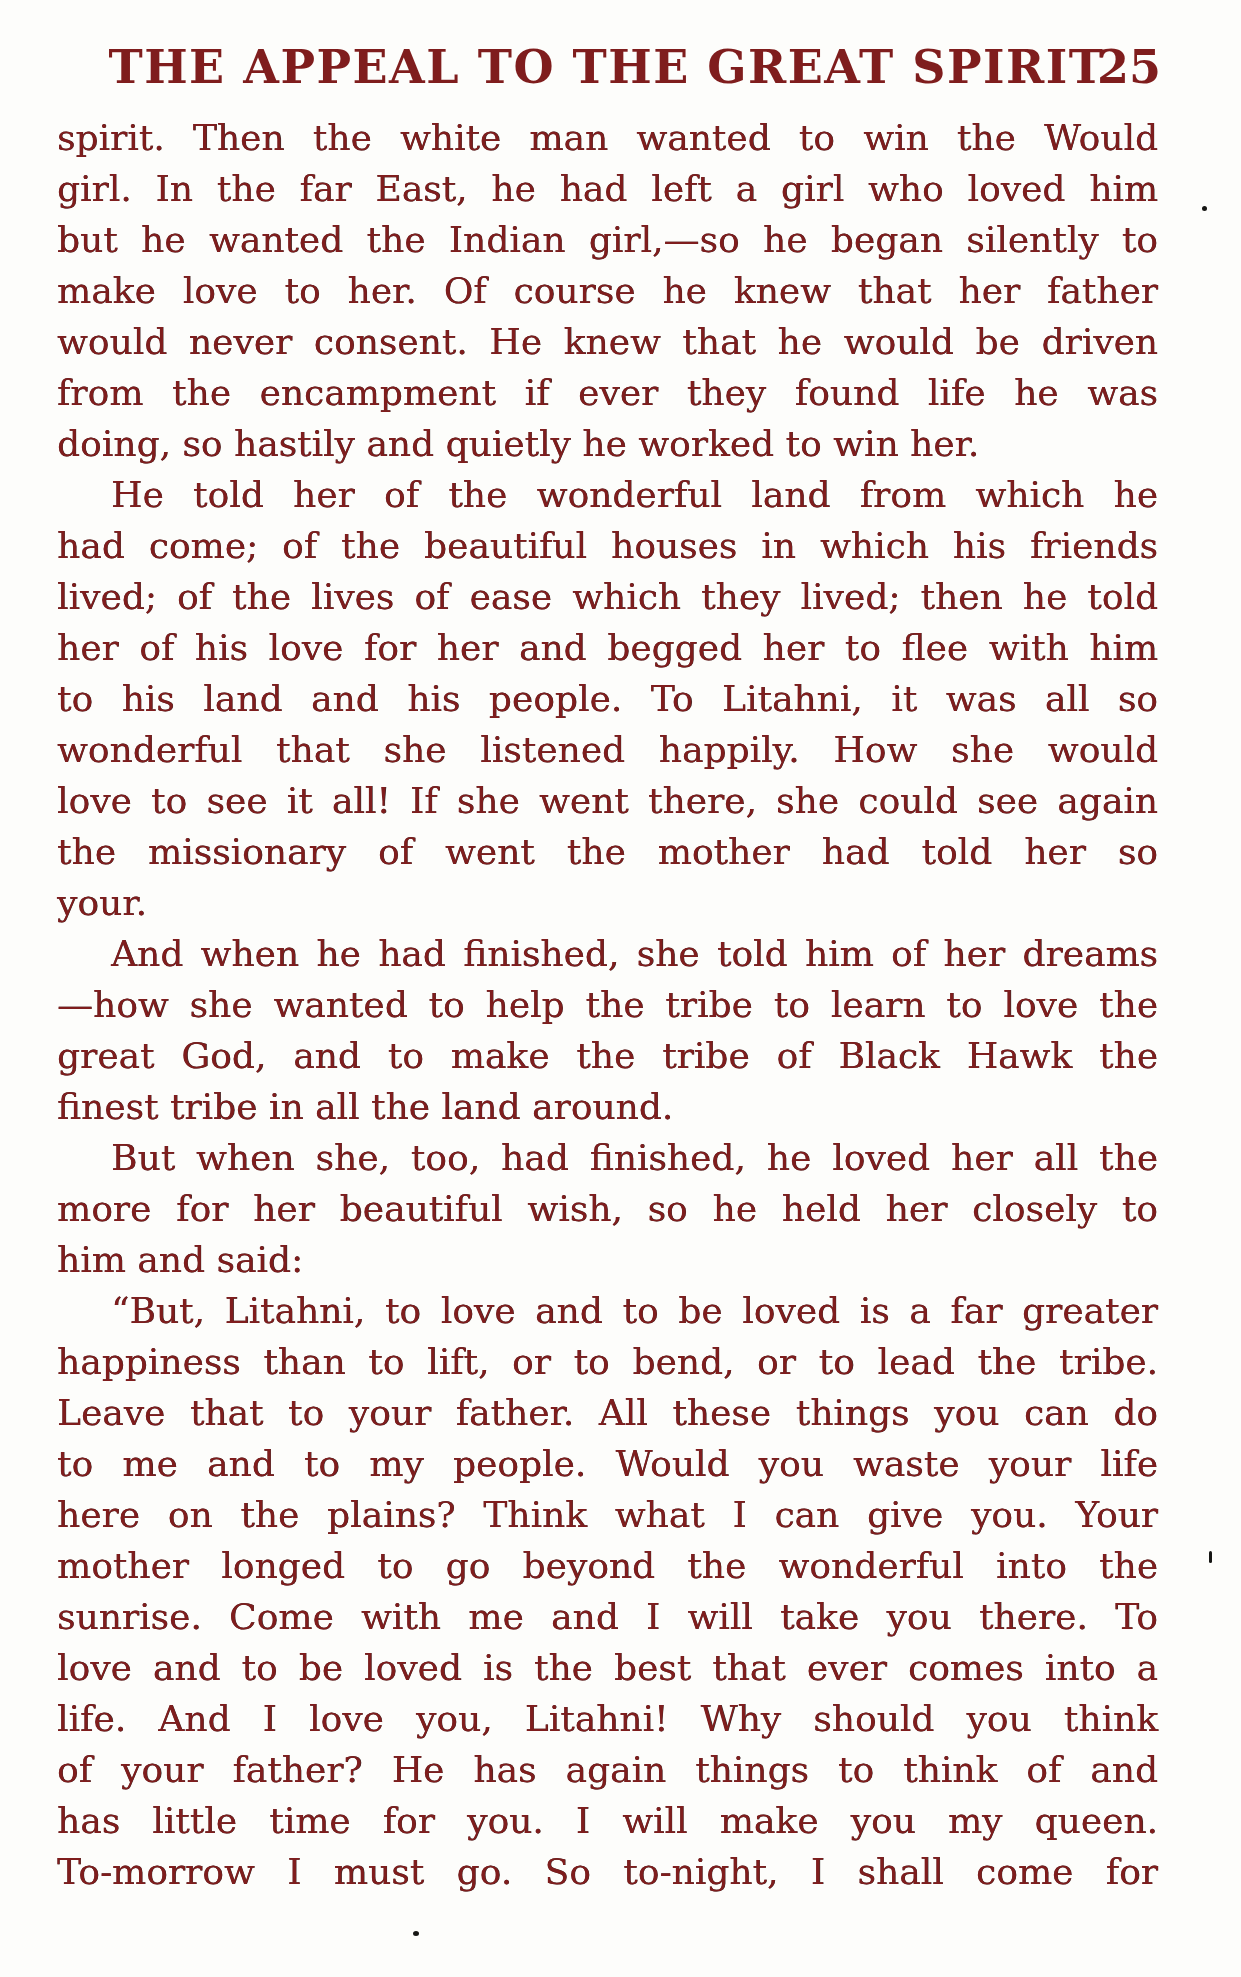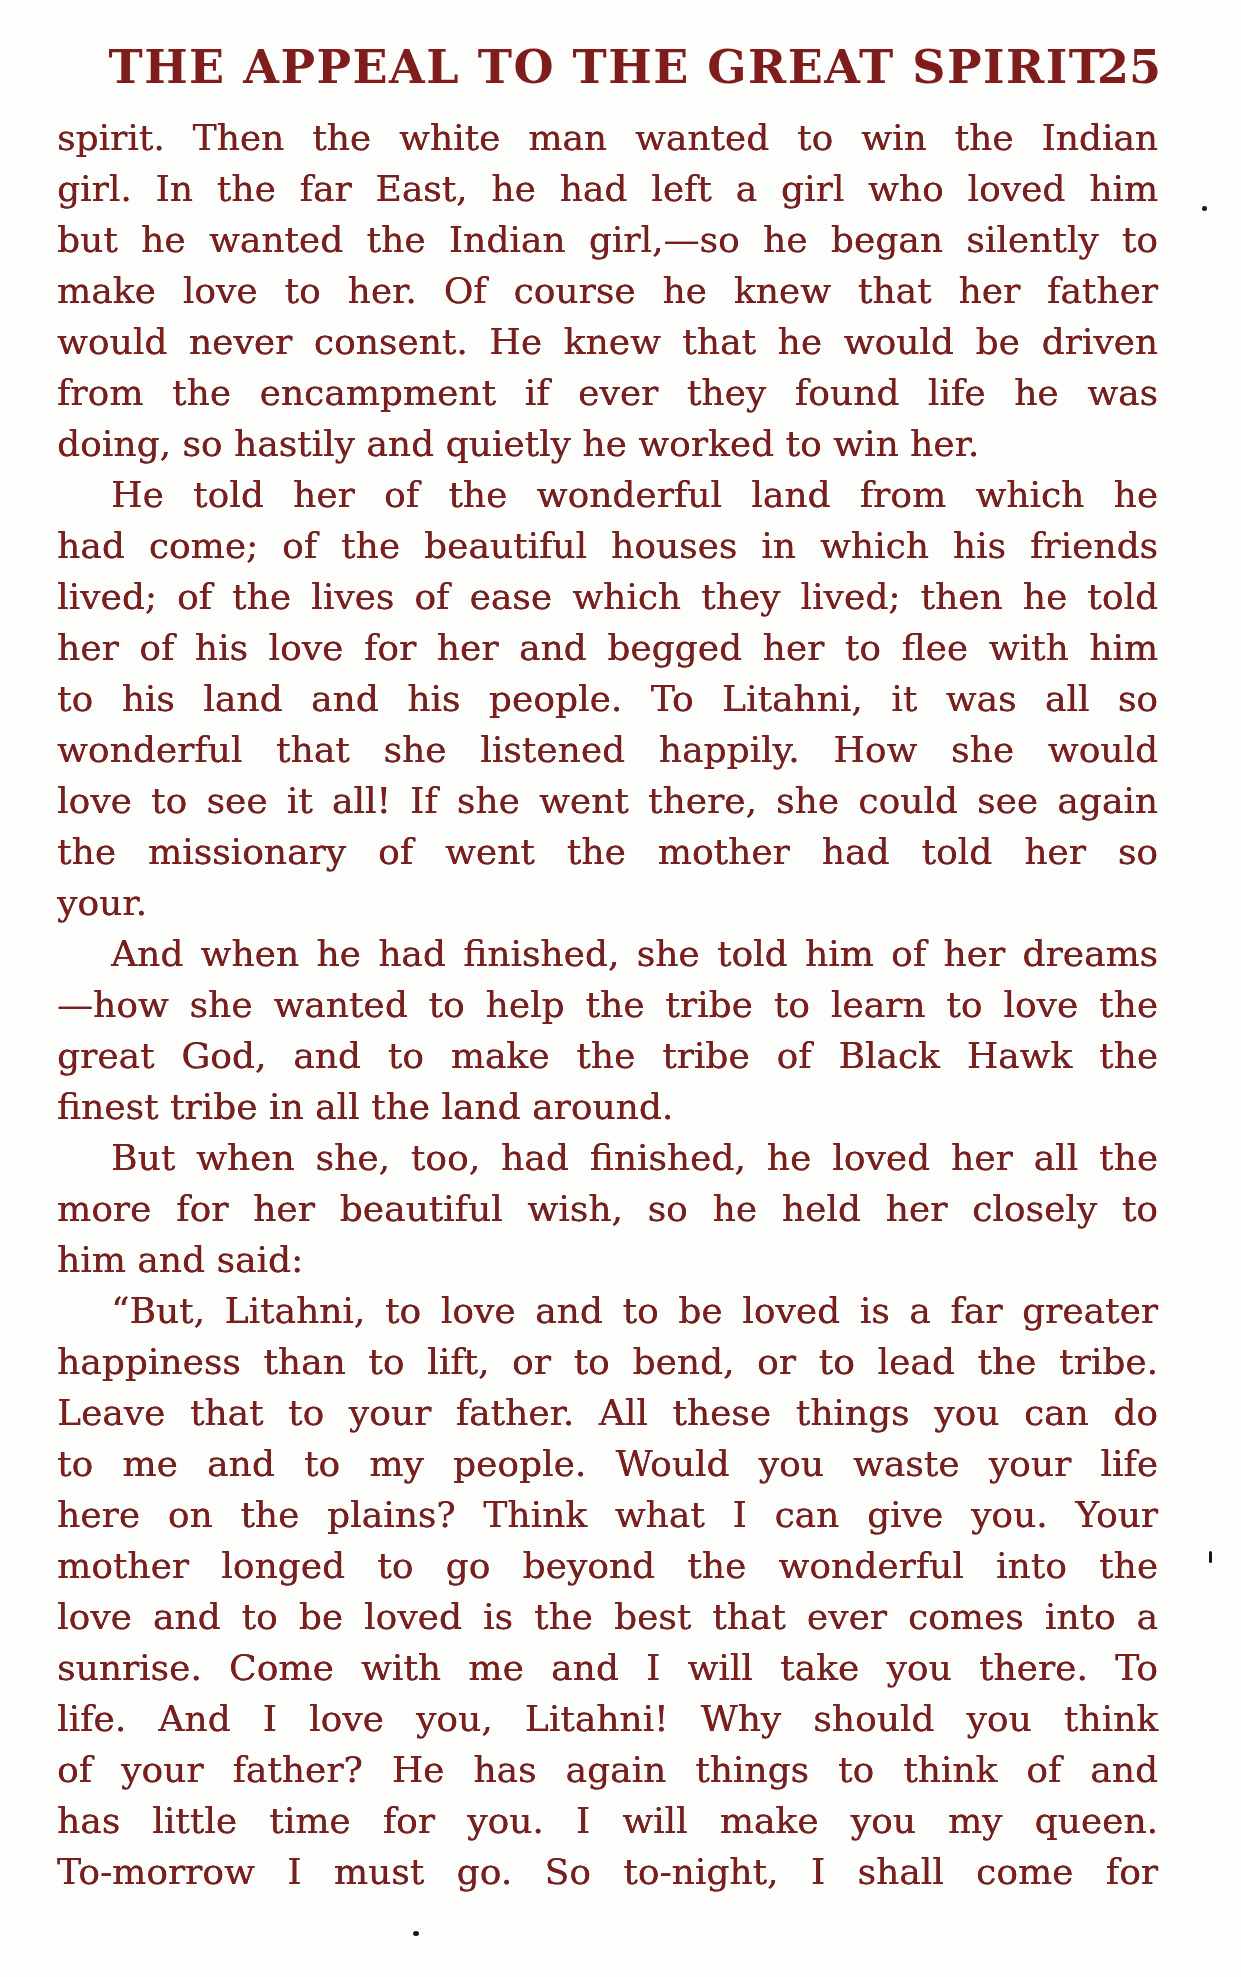--- a/index.html
+++ b/index.html
@@ -64,21 +64,21 @@
 
 <div class="page" style="background: rgb(253, 253, 251); color: #7f1d1d;">
 
   <header class="header">
     <span class="running-title">THE APPEAL TO THE GREAT SPIRIT</span>
     <span class="page-number">25</span>
   </header>
 
   <main class="body-text">
       <div class="paragraph">
-        <div class="line">spirit.  Then the white man wanted to win the Indian</div>
+        <div class="line">spirit.  Then the white man wanted to win the Would</div>
         <div class="line">girl.  In the far East, he had left a girl who loved him</div>
         <div class="line">but he wanted the Indian girl,—so he began silently to</div>
         <div class="line">make love to her.  Of course he knew that her father</div>
         <div class="line">would never consent.  He knew that he would be driven</div>
         <div class="line">from the encampment if ever they found life he was</div>
         <div class="line flush">doing, so hastily and quietly he worked to win her.</div>
       </div>
       <div class="paragraph indent">
         <div class="line">He told her of the wonderful land from which he</div>
         <div class="line">had come; of the beautiful houses in which his friends</div>
@@ -101,22 +101,22 @@
         <div class="line">more for her beautiful wish, so he held her closely to</div>
         <div class="line flush">him and said:</div>
       </div>
       <div class="paragraph indent">
         <div class="line">“But, Litahni, to love and to be loved is a far greater</div>
         <div class="line">happiness than to lift, or to bend, or to lead the tribe.</div>
         <div class="line">Leave that to your father.  All these things you can do</div>
         <div class="line">to me and to my people.  Would you waste your life</div>
         <div class="line">here on the plains?  Think what I can give you.  Your</div>
         <div class="line">mother longed to go beyond the wonderful into the</div>
+        <div class="line">sunrise.  Come with me and I will take you there.  To</div>
         <div class="line">love and to be loved is the best that ever comes into a</div>
-        <div class="line">sunrise.  Come with me and I will take you there.  To</div>
         <div class="line">life.  And I love you, Litahni!  Why should you think</div>
         <div class="line">of your father?  He has again things to think of and</div>
         <div class="line">has little time for you.  I will make you my queen.</div>
         <div class="line">To-morrow I must go.  So to-night, I shall come for</div>
       </div>
     </main>
 
   <div class="artifact artifact-dot-bottom"></div>
   <div class="artifact artifact-dot-right"></div>
   <div class="artifact artifact-tick-right"></div>

